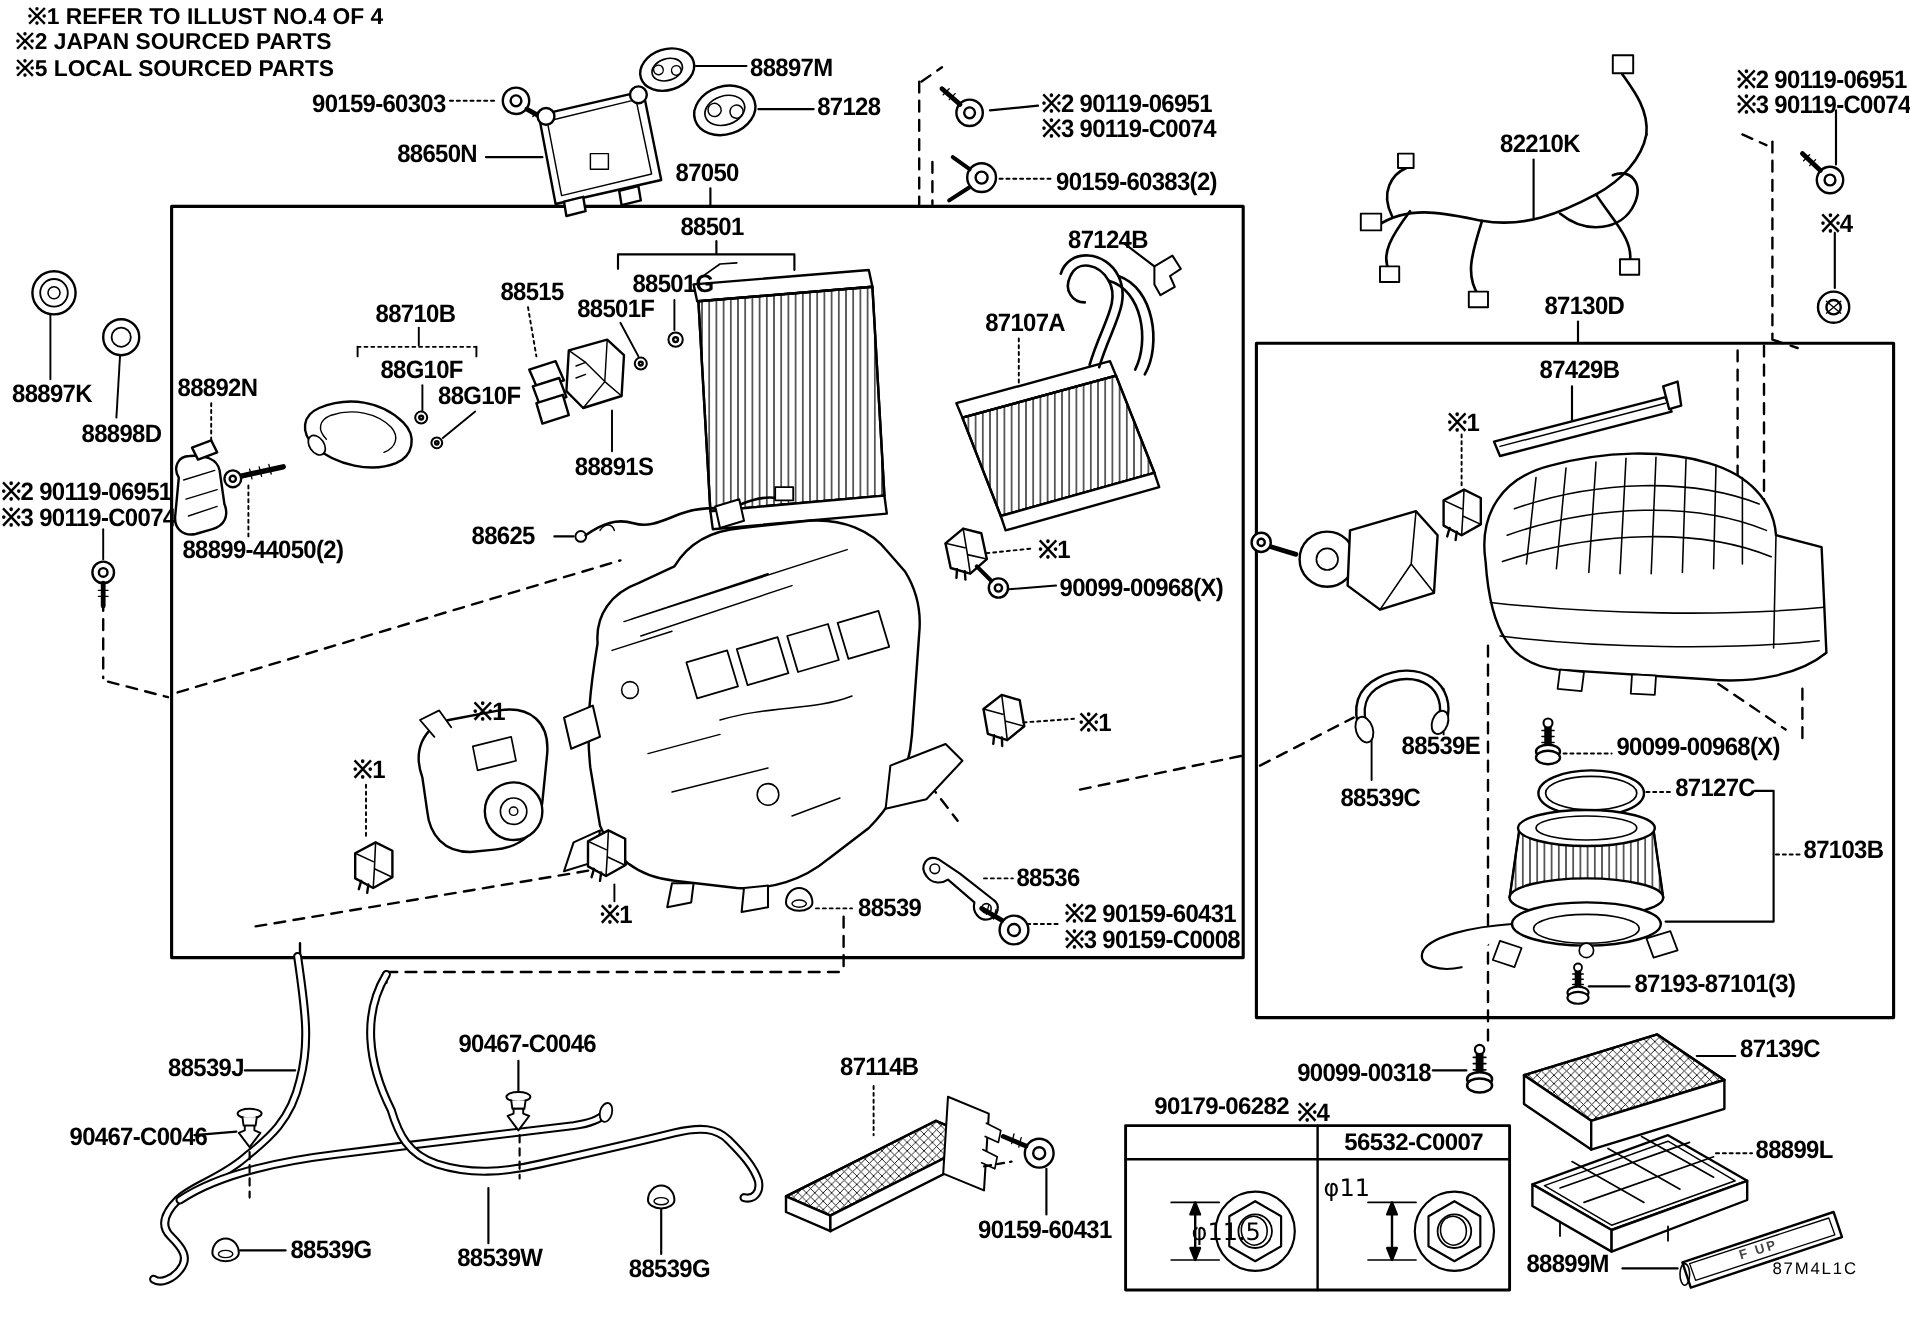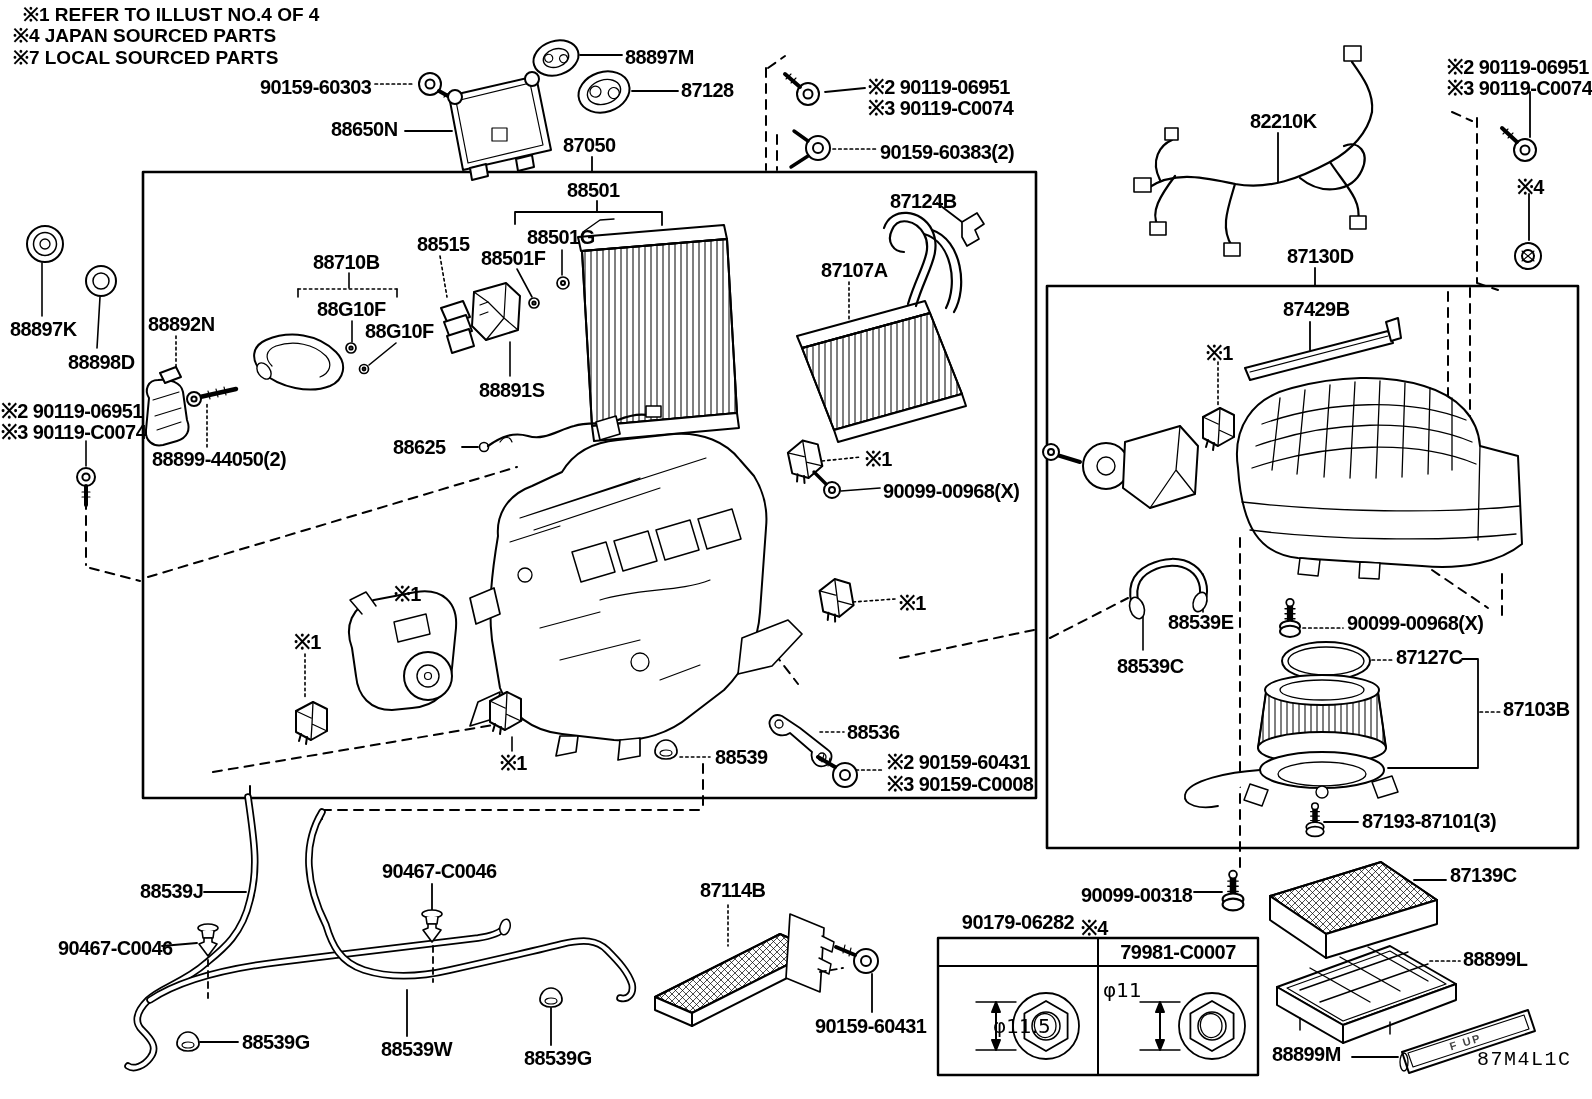--- a/index.html
+++ b/index.html
@@ -4,21 +4,21 @@
 <style>
   html,body{margin:0;padding:0;background:#fff}
   #stage{position:relative;width:1592px;height:1099px;background:#fff;overflow:hidden;
          font-family:"Liberation Sans",sans-serif;color:#000}
   #art{position:absolute;left:0;top:0}
   .lbl{position:absolute;font-weight:bold;font-size:21px;line-height:1;letter-spacing:-0.6px;
        white-space:nowrap;transform:scaleX(.95);transform-origin:0 0}
   .note{position:absolute;font-weight:bold;font-size:19px;line-height:1;letter-spacing:0;white-space:nowrap}
   .th{position:absolute;font-weight:bold;font-size:20px;line-height:1;width:160px;text-align:center;letter-spacing:-0.5px}
   .dia{position:absolute;font-size:20px;line-height:1;font-family:"DejaVu Sans",sans-serif}
-  .code{position:absolute;font-size:20px;line-height:1;letter-spacing:1.5px;font-family:Liberation Mono, monospace}
+  .code{position:absolute;font-size:14px;line-height:1;letter-spacing:1.5px;font-family:Liberation Sans, sans-serif}
   .fup{position:absolute;font-size:11px;font-weight:bold;letter-spacing:2px;color:#444;
        transform:rotate(-17deg);transform-origin:0 0}
 </style>
 </head>
 <body>
 
 <div id="stage">
 
 <svg id="art" width="1592" height="1099" viewBox="0 0 1592 1099" stroke="#000" fill="none" stroke-width="2" stroke-linecap="round" stroke-linejoin="round">
 <defs>
@@ -491,22 +491,22 @@
     <path d="M1204,1016 C1212,1010 1222,1016 1222,1026 C1222,1036 1212,1040 1206,1036 C1200,1032 1198,1022 1204,1016 Z" stroke-width="1.3"></path>
     <path d="M1160,1006 V1046" stroke-width="2"></path>
     <polygon points="1156,1012 1164,1012 1160,1002" fill="#000"></polygon>
     <polygon points="1156,1040 1164,1040 1160,1050" fill="#000"></polygon>
     <path d="M1140,1002 H1180 M1140,1050 H1180" stroke-width="1.4"></path>
   </g>
 </g>
 </svg>
 
 <div class="note" style="left:23px;top:5px">※1 REFER TO ILLUST NO.4 OF 4</div>
-<div class="note" style="left:13px;top:26px">※4 JAPAN SOURCED PARTS</div>
-<div class="note" style="left:13px;top:48px">※7 LOCAL SOURCED PARTS</div>
+<div class="note" style="left:13px;top:26px">※2 JAPAN SOURCED PARTS</div>
+<div class="note" style="left:13px;top:48px">※5 LOCAL SOURCED PARTS</div>
 
 <div class="lbl" style="left:260px;top:76px">90159-60303</div>
 <div class="lbl" style="left:625px;top:46px">88897M</div>
 <div class="lbl" style="left:681px;top:79px">87128</div>
 <div class="lbl" style="left:331px;top:118px">88650N</div>
 <div class="lbl" style="left:563px;top:134px">87050</div>
 <div class="lbl" style="left:567px;top:179px">88501</div>
 <div class="lbl" style="left:527px;top:226px">88501G</div>
 <div class="lbl" style="left:417px;top:233px">88515</div>
 <div class="lbl" style="left:481px;top:247px">88501F</div>
@@ -557,20 +557,20 @@
 <div class="lbl" style="left:815px;top:1015px">90159-60431</div>
 <div class="lbl" style="left:140px;top:880px">88539J</div>
 <div class="lbl" style="left:58px;top:937px">90467-C0046</div>
 <div class="lbl" style="left:382px;top:860px">90467-C0046</div>
 <div class="lbl" style="left:242px;top:1031px">88539G</div>
 <div class="lbl" style="left:381px;top:1038px">88539W</div>
 <div class="lbl" style="left:524px;top:1047px">88539G</div>
 
 <div class="lbl" style="left:1081px;top:917px">※4</div>
 <div class="th" style="left:938px;top:912px">90179-06282</div>
-<div class="th" style="left:1098px;top:942px">79981-C0007</div>
+<div class="th" style="left:1098px;top:942px">56532-C0007</div>
 <div class="dia" style="left:993px;top:1016px">φ11.5</div>
 <div class="dia" style="left:1103px;top:980px">φ11</div>
 
 <div class="fup" style="left:1448px;top:1041px">F UP</div>
 <div class="code" style="left:1477px;top:1050px">87M4L1C</div>
 
 </div>
 
 </body></html>

